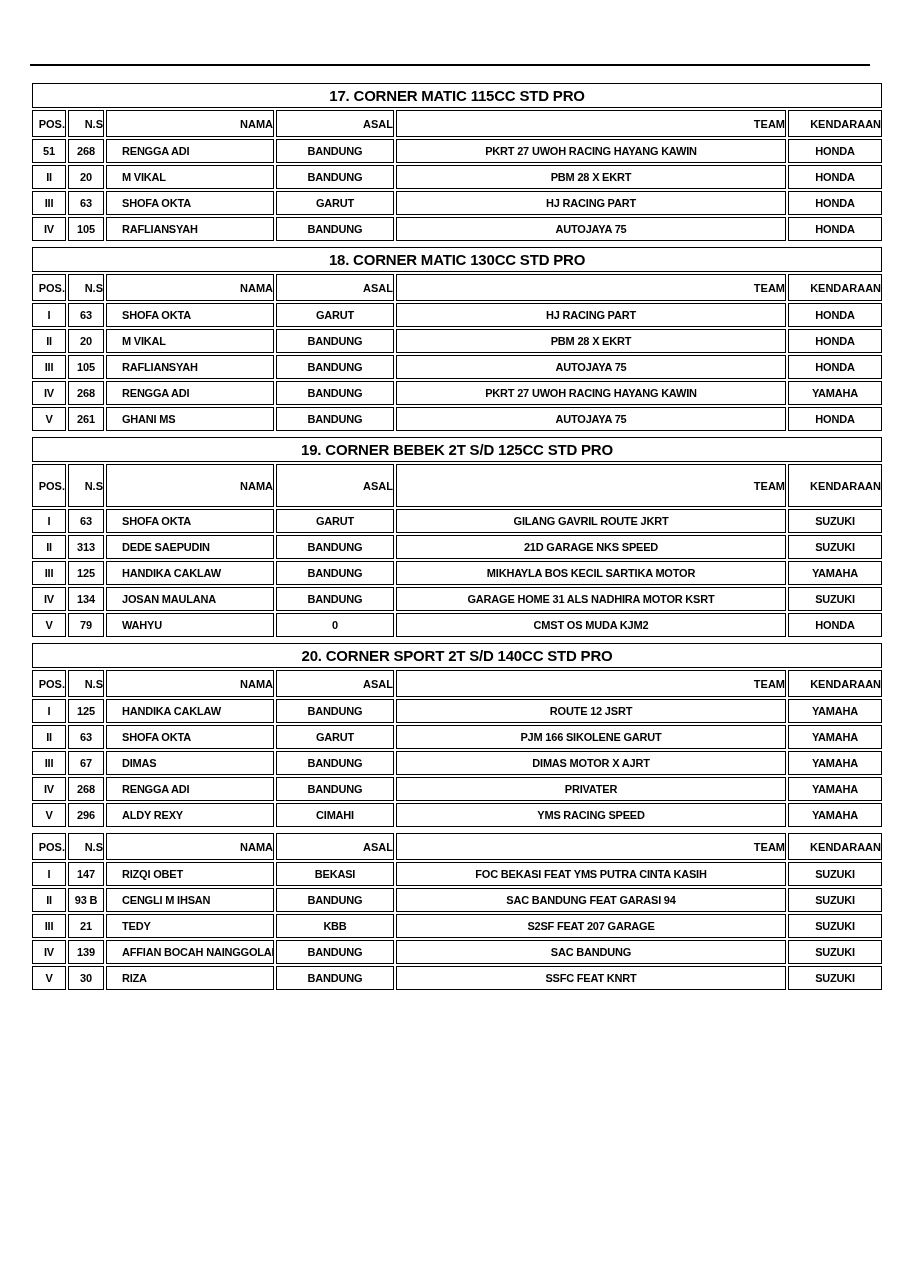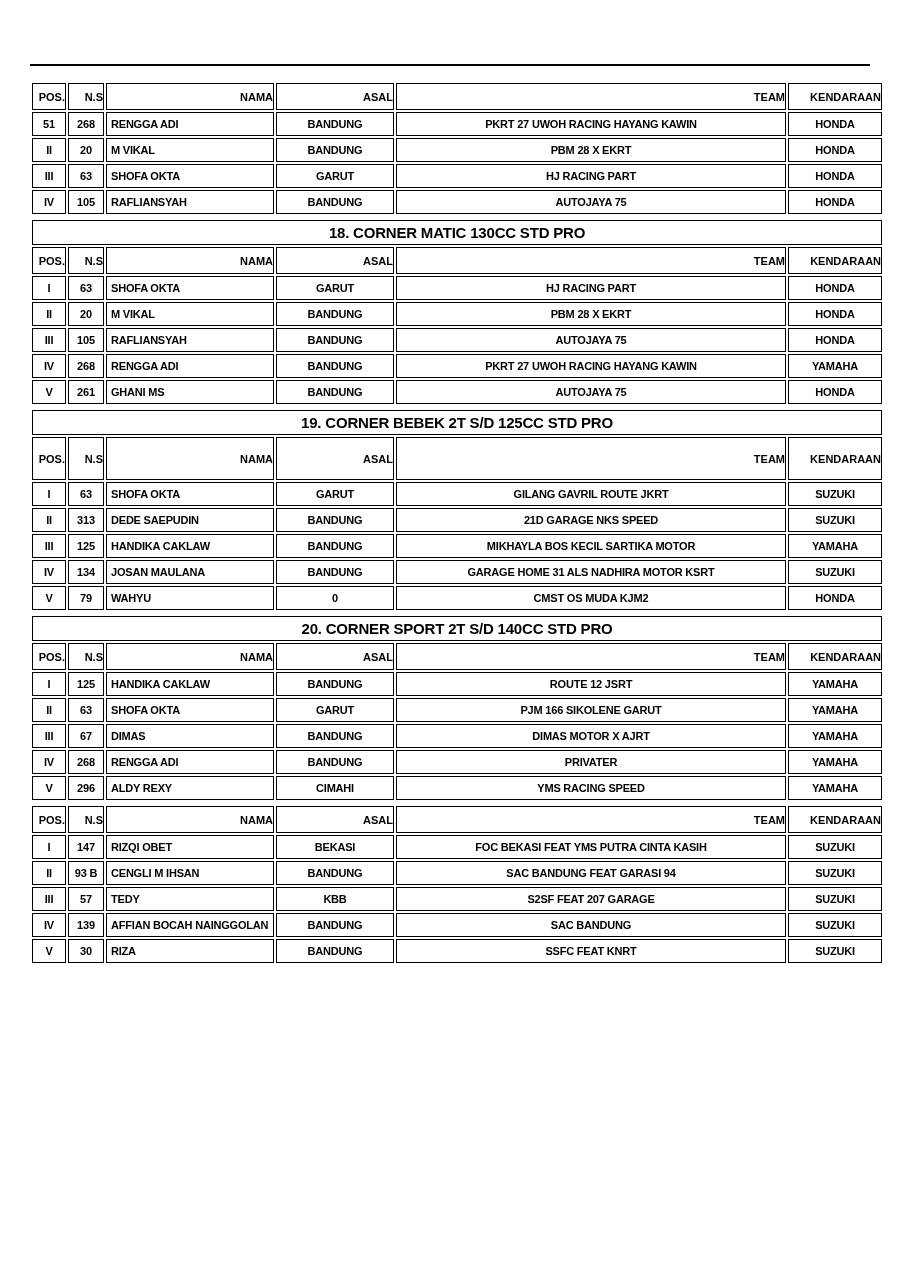--- a/index.html
+++ b/index.html
@@ -61,41 +61,44 @@
     height: 43px;
   }
   td.cell {
     font-size: 11px;
     height: 24px;
     text-align: center;
     letter-spacing: -0.2px;
   }
   td.cell.c2 {
     text-align: left;
-    padding-left: 4px;
+    padding-left: 15px;
   }
 </style>
 </head>
 <body>
 
 <div class="page">
   <div class="content">
     <div class="topline"></div>
     <div id="tables-root">
   <table class="race">
     <colgroup>
       <col style="width:34px">
       <col style="width:36px">
       <col style="width:168px">
       <col style="width:118px">
       <col style="width:390px">
       <col style="width:94px">
     </colgroup>
     <thead>
       <tr>
+        <td class="title-cell" colspan="6">17. CORNER MATIC 115CC STD PRO</td>
+      </tr>
+      <tr>
         <th class="hdr">POS.</th>
         <th class="hdr">N.S</th>
         <th class="hdr">NAMA</th>
         <th class="hdr">ASAL</th>
         <th class="hdr">TEAM</th>
         <th class="hdr">KENDARAAN</th>
       </tr>
     </thead>
     <tbody>
   <tr>
@@ -379,21 +382,21 @@
     <td class="cell c0">II</td>
     <td class="cell c1">93 B</td>
     <td class="cell c2">CENGLI M IHSAN</td>
     <td class="cell c3">BANDUNG</td>
     <td class="cell c4">SAC BANDUNG FEAT GARASI 94</td>
     <td class="cell c5">SUZUKI</td>
   </tr>
 
   <tr>
     <td class="cell c0">III</td>
-    <td class="cell c1">57</td>
+    <td class="cell c1">21</td>
     <td class="cell c2">TEDY</td>
     <td class="cell c3">KBB</td>
     <td class="cell c4">S2SF FEAT 207 GARAGE</td>
     <td class="cell c5">SUZUKI</td>
   </tr>
 
   <tr>
     <td class="cell c0">IV</td>
     <td class="cell c1">139</td>
     <td class="cell c2">AFFIAN BOCAH NAINGGOLAN</td>

